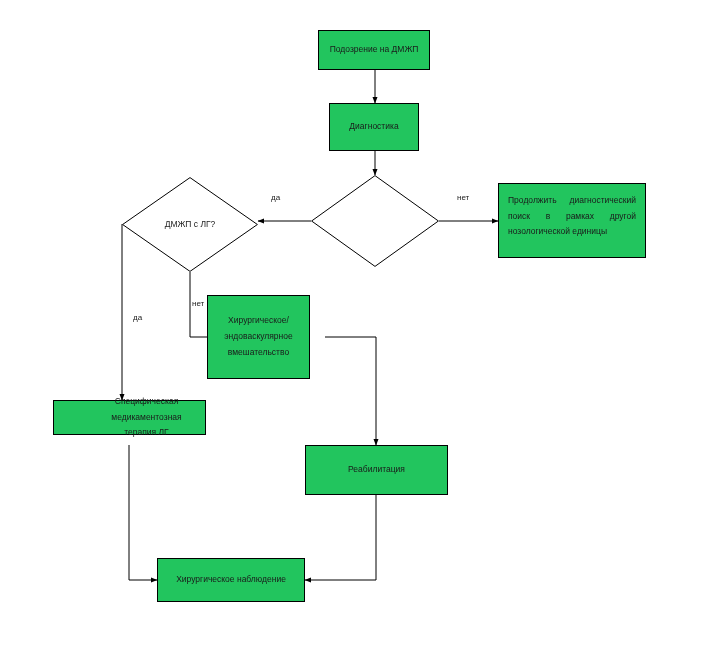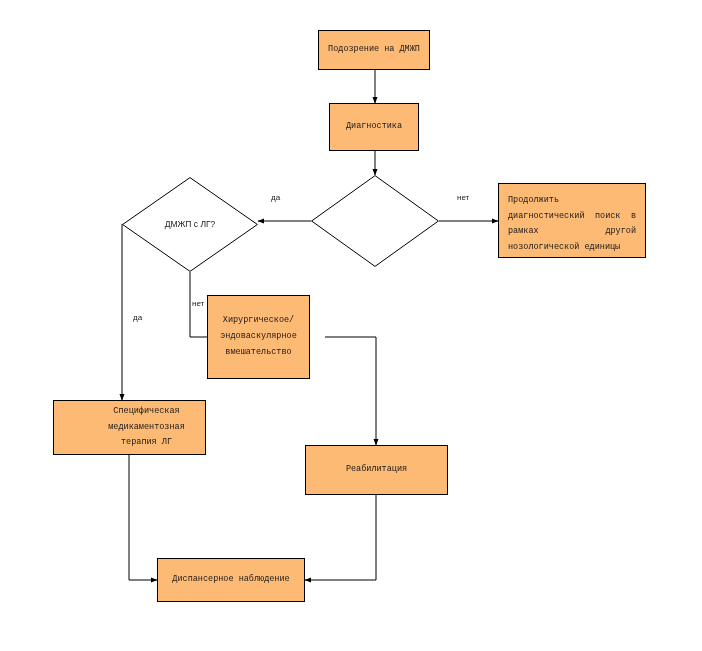--- a/index.html
+++ b/index.html
@@ -28,22 +28,21 @@
   }
   .node {
     position: absolute;
     box-sizing: border-box;
     display: flex;
     align-items: center;
     justify-content: center;
   }
   .box {
     border: 1px solid #000000;
-    background: #fdba74;
-    font-family: Liberation Mono, monospace;
+    background: #22c55e;
   }
   .box .txt {
     display: block;
     width: 100%;
     padding: 0 7px;
     box-sizing: border-box;
     font-size: 8.5px;
     line-height: 1.85;
     color: #1a1a1a;
     text-align: center;
@@ -131,29 +130,29 @@
         <svg class="dshape" viewBox="0 0 136 95" preserveAspectRatio="none">
           <polygon points="68,0.6 135.4,47.5 68,94.4 0.6,47.5" fill="#ffffff" stroke="#000000" stroke-width="1"></polygon>
         </svg>
         <span class="txt">ДМЖП с ЛГ?</span>
       </div>
       <div class="node box" style="left: 207px; top: 295px; width: 103px; height: 84px;">
         <span class="txt">Хирургическое/
 эндоваскулярное
 вмешательство</span>
       </div>
-      <div class="node box" style="left: 53px; top: 400px; width: 153px; height: 55px; padding-left: 34px;">
+      <div class="node box" style="left: 53px; top: 400px; width: 153px; height: 35px; padding-left: 34px;">
         <span class="txt">Специфическая медикаментозная
 терапия ЛГ</span>
       </div>
       <div class="node box" style="left: 305px; top: 445px; width: 143px; height: 50px;">
         <span class="txt">Реабилитация</span>
       </div>
       <div class="node box" style="left: 157px; top: 558px; width: 148px; height: 44px;">
-        <span class="txt">Диспансерное наблюдение</span>
+        <span class="txt">Хирургическое наблюдение</span>
       </div>
     </div>
   <div id="label-layer">
       <span class="edge-label" style="left: 271px; top: 193px;">да</span>
       <span class="edge-label" style="left: 457px; top: 193px;">нет</span>
       <span class="edge-label" style="left: 133px; top: 313px;">да</span>
       <span class="edge-label" style="left: 192px; top: 299px;">нет</span>
     </div>
 
 </div>

